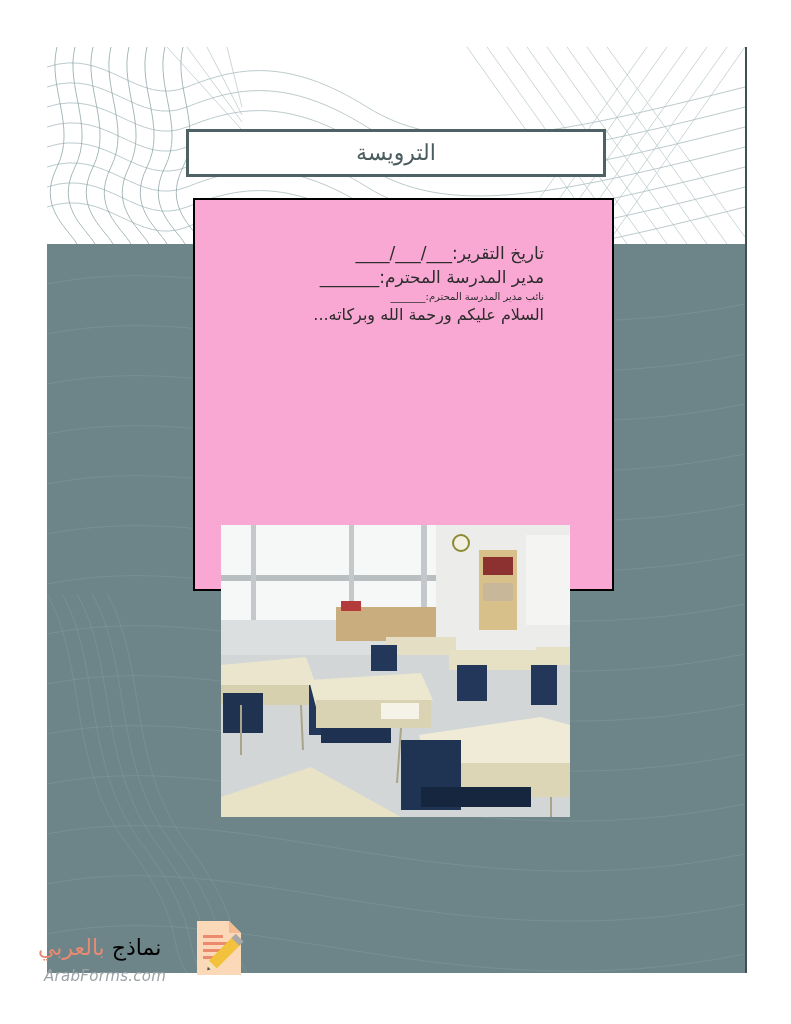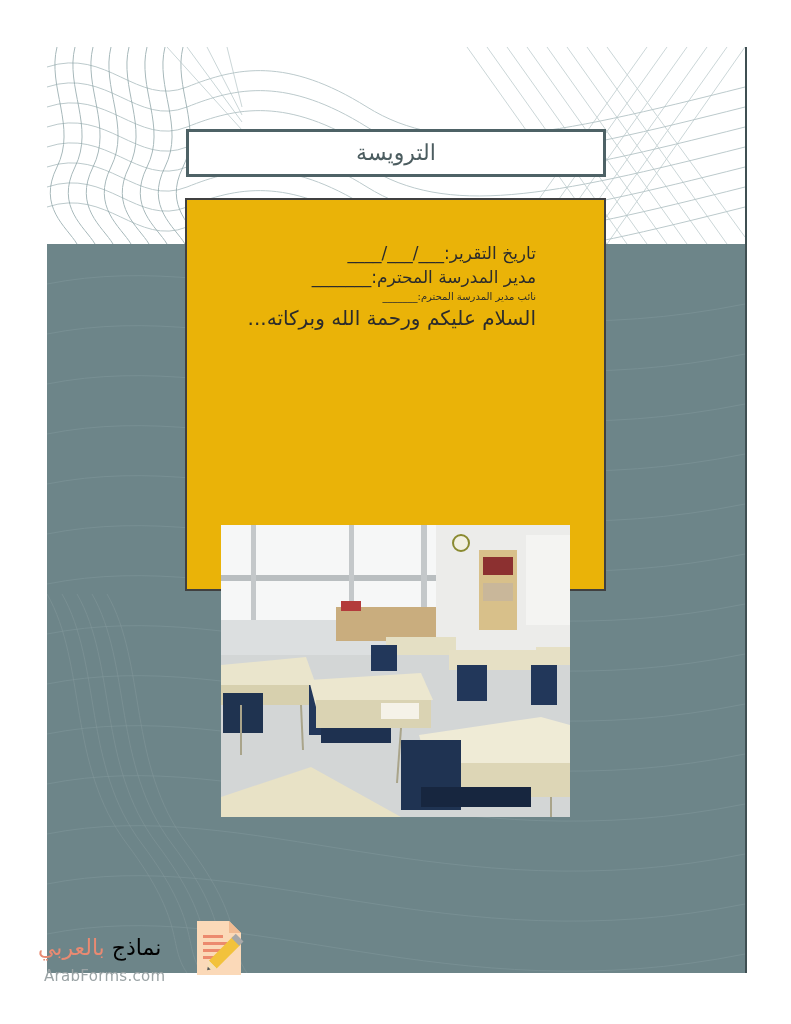--- a/index.html
+++ b/index.html
@@ -3,33 +3,33 @@
 <meta charset="utf-8">
 <style>
   html,body{margin:0;padding:0;background:#ffffff;}
   body{width:791px;height:1024px;position:relative;overflow:hidden;font-family:"DejaVu Sans",sans-serif;}
   .page{position:absolute;left:47px;top:47px;width:698px;height:926px;background:#ffffff;overflow:hidden;border-right:2px solid #3f4f52;}
   .pattern-top{position:absolute;left:0;top:0;width:698px;height:197px;}
   .band{position:absolute;left:0;top:197px;width:698px;height:729px;background:#6d8589;}
   .band svg{position:absolute;left:0;top:0;}
   .title-box{position:absolute;left:186px;top:129px;width:414px;height:42px;background:#fff;border:3px solid #4e6266;display:flex;align-items:center;justify-content:center;}
   .title-box span{font-size:22px;color:#4c5d60;direction:rtl;font-family:Liberation Serif, serif;}
-  .content-box{position:absolute;left:185px;top:198px;width:417px;height:389px;background:#eab308;border:2px solid #404040;}
+  .content-box{position:absolute;left:193px;top:198px;width:417px;height:389px;background:#f9a8d4;border:2px solid #000000;}
   .lines{position:absolute;right:68px;top:42px;direction:rtl;text-align:right;color:#2c2c2c;}
   .lines div{white-space:nowrap;line-height:1.4;}
   .l1{font-size:17px;}
   .l2{font-size:17px;}
   .l3{font-size:10px;}
-  .l4{font-size:20px;margin-left:41px;}
+  .l4{font-size:16px;margin-left:41px;}
   .photo{position:absolute;left:221px;top:525px;width:349px;height:292px;overflow:hidden;background:#d9dde0;}
   .logo{position:absolute;left:30px;top:915px;width:220px;height:75px;}
   .logo-ar{position:absolute;left:8px;top:20px;font-size:22px;direction:rtl;white-space:nowrap;}
   .logo-ar .a{color:#e98a72;margin-top:26px;}
   .logo-ar .b{color:#000000;text-align:right;}
-  .logo-en{position:absolute;left:14px;top:52px;font-size:15px;color:#9aa3a5;letter-spacing:0.3px;}
+  .logo-en{position:absolute;left:14px;top:52px;font-size:15px;color:#9aa3a5;letter-spacing:0.3px;font-style:italic;}
   .logo-icon{position:absolute;left:165px;top:4px;width:50px;height:58px;}
 </style>
 </head>
 <body>
 
 <div class="page">
   <svg class="pattern-top" viewBox="0 0 698 197" width="698" height="197">
     <g fill="none" stroke="#9fb3b6" stroke-width="1" opacity="0.7">
       <path d="M0 20 C60 0 90 60 140 40 S240 10 320 60 S500 90 698 40"></path>
       <path d="M0 40 C60 20 90 80 140 60 S240 30 320 80 S500 110 698 60"></path>

